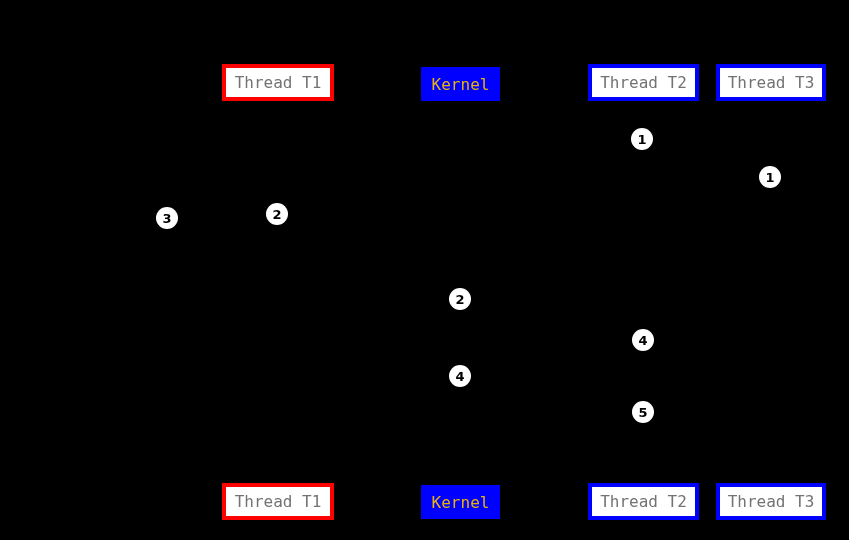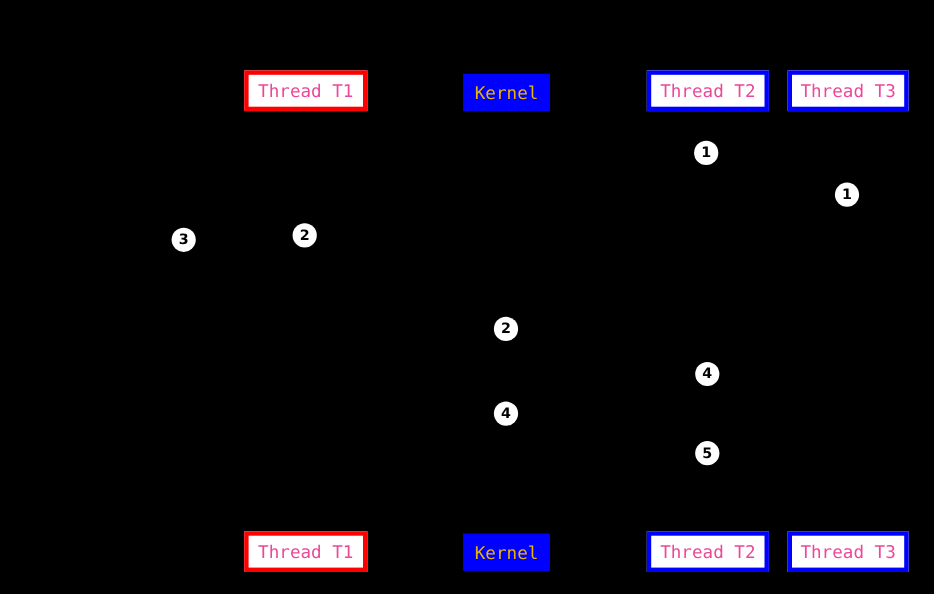--- a/index.html
+++ b/index.html
@@ -15,21 +15,21 @@
     overflow: hidden;
     font-family: "DejaVu Sans Mono", monospace;
   }
   
   .pbox {
     position: absolute;
     box-sizing: border-box;
     height: 37px;
     background: #ffffff;
     border: 4px solid #000;
-    color: #ec4899;
+    color: #737373;
     font-family: "DejaVu Sans Mono", monospace;
     font-size: 16px;
     display: flex;
     align-items: center;
     justify-content: center;
     white-space: nowrap;
   }
   .pbox.red-border  { border-color: #ff0000; }
   .pbox.blue-border { border-color: #0000ff; text-align: right; }
   .pbox.blue-fill {

